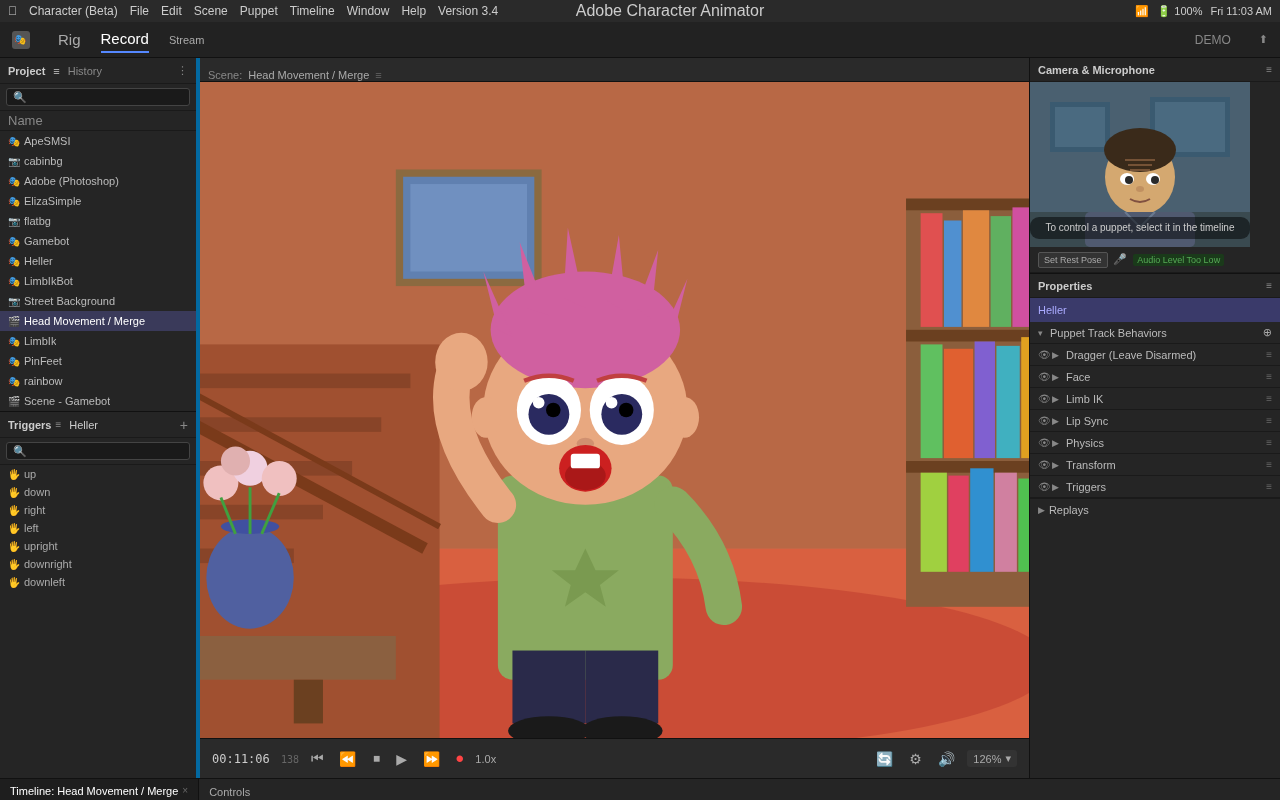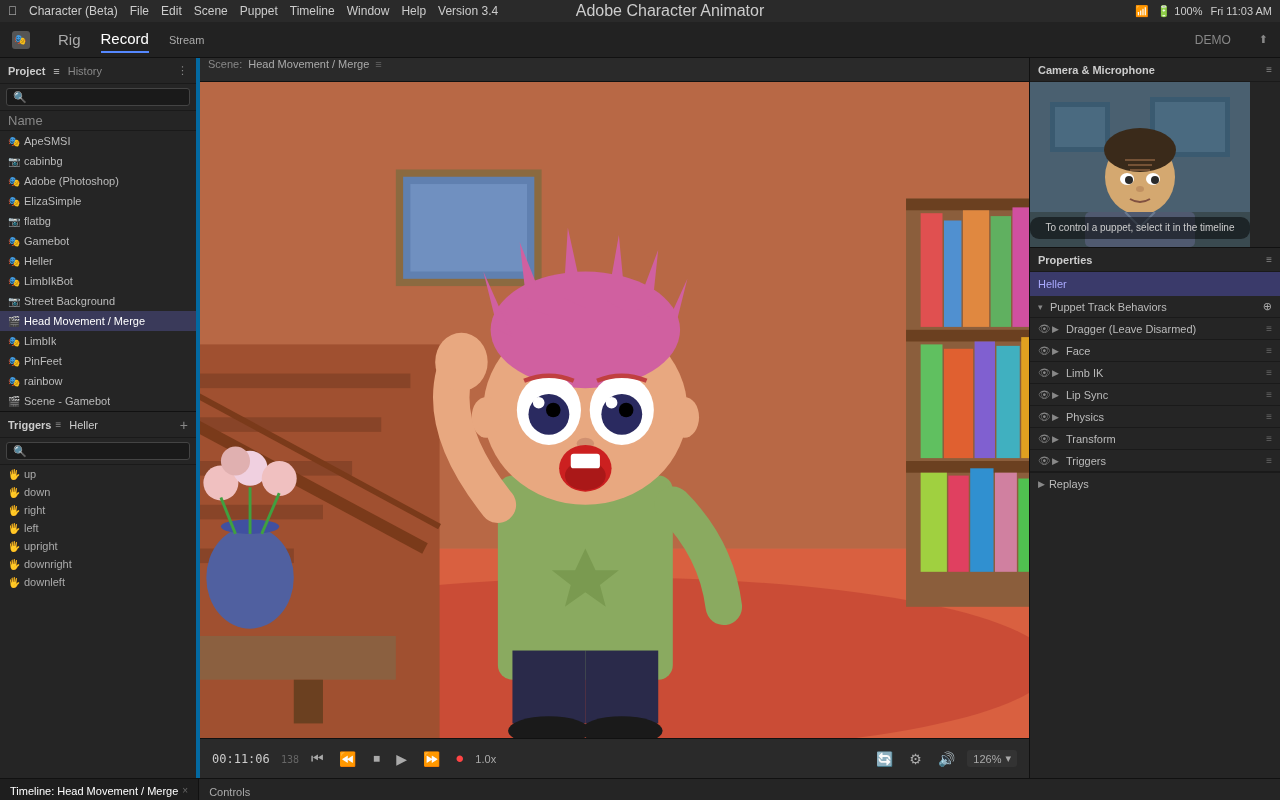--- a/index.html
+++ b/index.html
@@ -49,21 +49,21 @@
     .triggers-search { padding: 4px 6px; border-bottom: 1px solid #1a1a1a; }
     .triggers-search input { width: 100%; background: #1a1a1a; border: 1px solid #444; border-radius: 3px; color: #ccc; padding: 2px 6px; font-size: 11px; outline: none; }
     .trigger-list { overflow-y: auto; max-height: 130px; }
     .trigger-item { display: flex; align-items: center; padding: 1px 8px; gap: 4px; font-size: 11px; color: #bbb; height: 18px; }
     .trigger-item .trigger-icon { font-size: 10px; color: #888; width: 12px; }
     .trigger-item .trigger-name { color: #aaa; }
     .trigger-item .trigger-name.inactive { color: #666; }
 
     
     .center-area { flex: 1; display: flex; flex-direction: column; min-width: 0; }
-    .scene-header { height: 24px; background: #2a2a2a; display: flex; align-items: flex-start; padding: 0 8px; gap: 6px; font-size: 11px; color: #aaa; border-bottom: 1px solid #111; }
+    .scene-header { height: 24px; background: #2a2a2a; display: flex; align-items: flex-end; padding: 0 8px; gap: 6px; font-size: 11px; color: #aaa; border-bottom: 1px solid #111; }
     .scene-header .scene-label { color: #888; }
     .scene-header .scene-path { color: #aaa; }
     .scene-header .menu-icon { color: #666; cursor: pointer; }
     .preview-area { flex: 1; background: #1a1a1a; overflow: hidden; position: relative; }
 
     
     .transport-bar { height: 40px; background: #2a2a2a; display: flex; align-items: center; padding: 0 12px; gap: 8px; border-top: 1px solid #111; }
     .timecode { font-size: 12px; color: #ccc; font-family: monospace; min-width: 80px; }
     .transport-btn { background: none; border: none; color: #aaa; cursor: pointer; font-size: 14px; padding: 2px 4px; display: flex; align-items: center; justify-content: center; }
     .transport-btn.record { color: #ff4444; }
@@ -466,20 +466,25 @@
 
           <path d="M100 117 Q110 123 120 117" stroke="#805040" stroke-width="2" fill="none"></path>
 
           <rect x="55" y="130" width="110" height="35" rx="5" fill="#505a70"></rect>
 
           <path d="M95 130 L110 145 L125 130" stroke="#6a7a90" stroke-width="2" fill="none"></path>
         </svg>
         <div class="camera-overlay-text" style="position:absolute;bottom:8px;left:0;right:0;text-align:center;font-size:10px;color:#ccc;line-height:1.4;background:rgba(0,0,0,0.5);padding:4px;">To control a puppet,
 select it in the timeline</div>
       </div>
+      <div class="camera-controls">
+        <button style="background:#333;border:1px solid #555;color:#aaa;font-size:9px;padding:2px 5px;border-radius:2px;cursor:pointer;">Set Rest Pose</button>
+        <span class="mic-icon">🎤</span>
+        <span style="font-size:9px;color:#55aa55;background:#1a3a1a;padding:1px 4px;border-radius:2px;">Audio Level Too Low</span>
+      </div>
     </div>
 
     <div class="properties-section">
       <div class="properties-header">
         <span class="title">Properties</span>
         <span class="menu-icon">≡</span>
       </div>
       <div class="prop-name-bar">Heller</div>
       <div class="prop-section-header">
         <span class="arrow-icon">▾</span>

